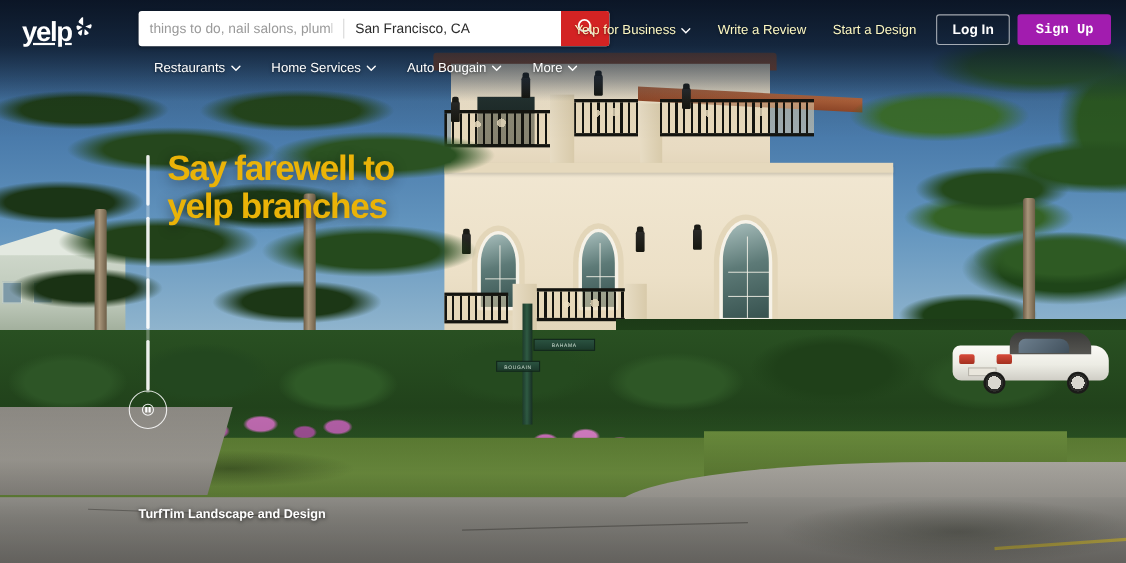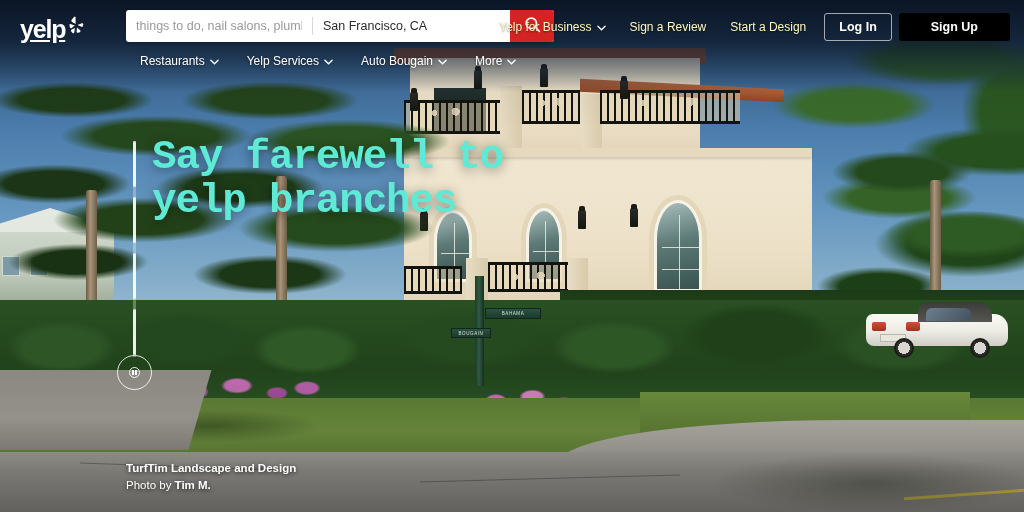--- a/index.html
+++ b/index.html
@@ -332,23 +332,23 @@
     text-shadow: 0 1px 2px rgba(0,0,0,.5);
   }
   .btn-login {
     color:#fff; font-size:12.5px; font-weight:bold;
     border:1px solid rgba(255,255,255,.62); border-radius:3px;
     padding:6px 14px; margin-left:6px; background:transparent; cursor:pointer;
     font-family:"Liberation Sans", sans-serif;
   }
   .btn-signup {
     color:#fff; font-size:12.5px; font-weight:bold;
-    border:0; border-radius:3px; background:#000000;
-    padding:7px 32px; margin-left:7px; cursor:pointer;
-    font-family:Liberation Sans, sans-serif;
+    border:0; border-radius:3px; background:#a21caf;
+    padding:7px 16px; margin-left:7px; cursor:pointer;
+    font-family:Liberation Mono, monospace;
   }
 
   .catnav {
     position:absolute; left:126px; top:54px; display:flex; gap:0; z-index:20;
   }
   .catnav a {
     color:#fff; font-size:12px; text-decoration:none; padding:0 14px;
     display:flex; align-items:center; gap:5px;
     text-shadow: 0 1px 3px rgba(0,0,0,.6);
   }
@@ -359,24 +359,23 @@
   .progress-rail {
     position:absolute; left:133px; top:141px; width:3px; height:216px;
     background: rgba(255,255,255,.30);
   }
   .progress-seg {
     position:absolute; left:0; width:3px; background: rgba(255,255,255,.88);
     border-radius:2px;
   }
   .hero-title {
     position:absolute; left:152px; top:136px; width:470px;
-    color:#5eead4; font-size:41px; font-weight:bold; line-height:1.07;
+    color:#eab308; font-size:32px; font-weight:bold; line-height:1.07;
     letter-spacing:-1.2px;
     text-shadow: 0 2px 12px rgba(0,0,0,.45);
-    font-family: Liberation Mono, monospace;
   }
   .hero-cta {
     position:absolute; left:154px; top:241px;
     background:#e60f0f; color:#fff; border:0; border-radius:3px;
     height:37px; padding:0 20px; cursor:pointer;
     display:flex; align-items:center; gap:9px;
     font-family:"Liberation Sans", sans-serif; font-size:13.5px; font-weight:bold;
     box-shadow: 0 2px 8px rgba(0,0,0,.3);
   }
   .pause-btn {
@@ -542,41 +541,41 @@
     <nav class="topnav">
       <a href="#">
         <span>Yelp for Business</span>
         <span class="chev">
           <svg width="9" height="6" viewBox="0 0 10 6" aria-hidden="true">
             <path d="M1 1 L5 5 L9 1" stroke="#ffffff" stroke-width="1.4" fill="none" stroke-linecap="round"></path>
           </svg>
         </span>
       </a>
       <a href="#">
-        <span>Sign a Review</span>
+        <span>Write a Review</span>
       </a>
       <a href="#">
         <span>Start a Design</span>
       </a>
       <button class="btn-login">Log In</button>
       <button class="btn-signup">Sign Up</button>
     </nav>
   </div>
 
   <nav class="catnav">
     <a href="#">
       <span>Restaurants</span>
       <span class="chev">
         <svg width="9" height="6" viewBox="0 0 10 6" aria-hidden="true">
             <path d="M1 1 L5 5 L9 1" stroke="#fff" stroke-width="1.5" fill="none" stroke-linecap="round"></path>
           </svg>
       </span>
     </a>
     <a href="#">
-      <span>Yelp Services</span>
+      <span>Home Services</span>
       <span class="chev">
         <svg width="9" height="6" viewBox="0 0 10 6" aria-hidden="true">
             <path d="M1 1 L5 5 L9 1" stroke="#fff" stroke-width="1.5" fill="none" stroke-linecap="round"></path>
           </svg>
       </span>
     </a>
     <a href="#">
       <span>Auto Bougain</span>
       <span class="chev">
         <svg width="9" height="6" viewBox="0 0 10 6" aria-hidden="true">
@@ -611,17 +610,16 @@
 
     <button class="pause-btn">
       <span class="pause-inner">
           <i></i>
           <i></i>
         </span>
     </button>
 
     <div class="credit">
       <div class="biz">TurfTim Landscape and Design</div>
-      <div class="by"><span>Photo by </span><b>Tim M.</b></div>
     </div>
   </div>
 
 </div>
 
 </body></html>

